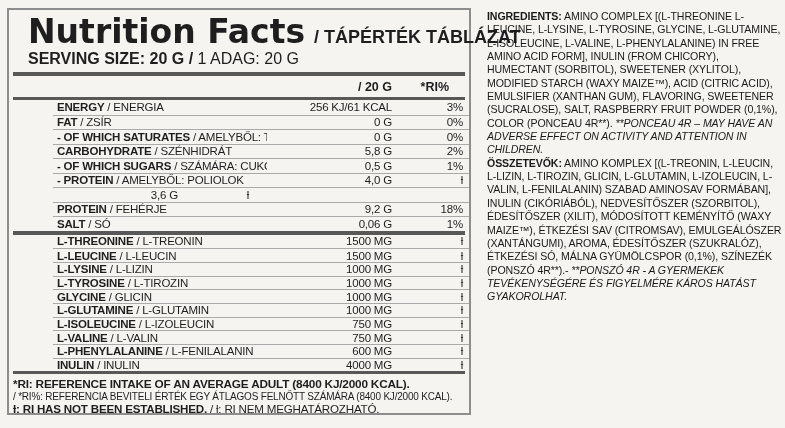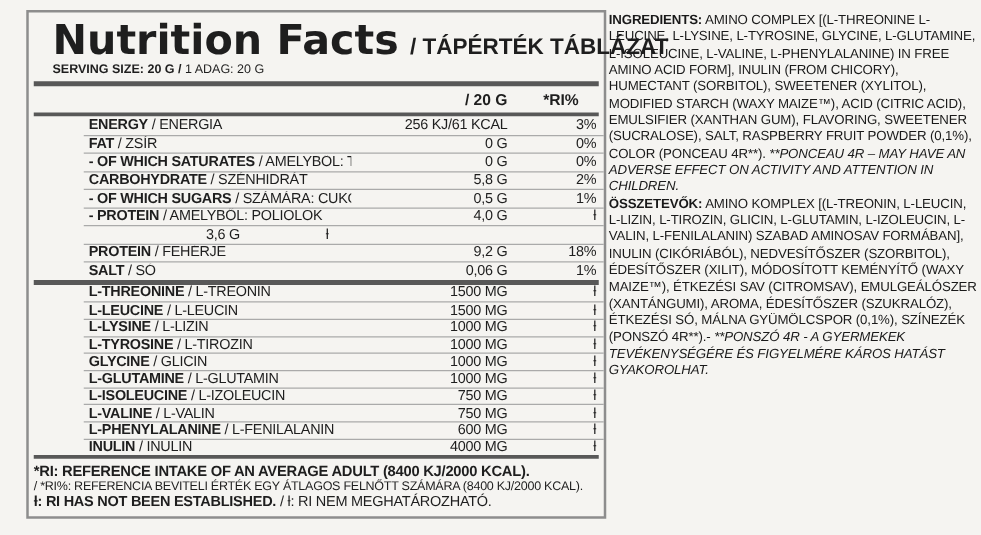--- a/index.html
+++ b/index.html
@@ -5,33 +5,33 @@
   * { box-sizing: border-box; margin: 0; padding: 0; }
   html,body { width: 785px; height: 428px; }
   body {
     background: #f5f4f1;
     font-family: "Liberation Sans", sans-serif;
     color: #1e1e1e;
     position: relative;
     overflow: hidden;
   }
   .panel {
-    position: absolute; left: 21px; top: 8px;
+    position: absolute; left: 7px; top: 8px;
     width: 464px; height: 407px;
     border: 2px solid #8d8d8d;
     padding-top: 3px;
   }
   .title-row { display: flex; align-items: baseline; padding: 0 4px 0 19px; }
   .title {
     font-family: "DejaVu Sans", sans-serif;
     font-weight: bold; font-size: 33px; line-height: 37px;
     letter-spacing: 0px; white-space: nowrap;
   }
   .title-suffix { font-weight: bold; font-size: 18px; margin-left: 9px; white-space: nowrap; margin-top: 12px; }
-  .serving { padding: 0 4px 4px 19px; font-size: 10px; white-space: nowrap; }
+  .serving { padding: 0 4px 4px 19px; font-size: 16px; white-space: nowrap; }
   .serving .b { font-weight: bold; }
   .bar { height: 4px; background: #585858; margin: 0 4px; }
   .bar.thin { height: 3px; }
   .cols-header { display: flex; align-items: center; font-weight: bold; font-size: 12.5px; padding: 4px 0 3px 0; }
   .cols-header .spacer { flex: 1; }
   .col-val { width: 125px; text-align: right; }
   .col-ri  { width: 77px;  text-align: right; padding-right: 20px; }
   .rows { }
   .row { display: flex; align-items: center; font-size: 11.5px; letter-spacing: -0.2px; height: 14.5px; margin-left: 44px; }
   .rows.amino .row { height: 13.7px; }

